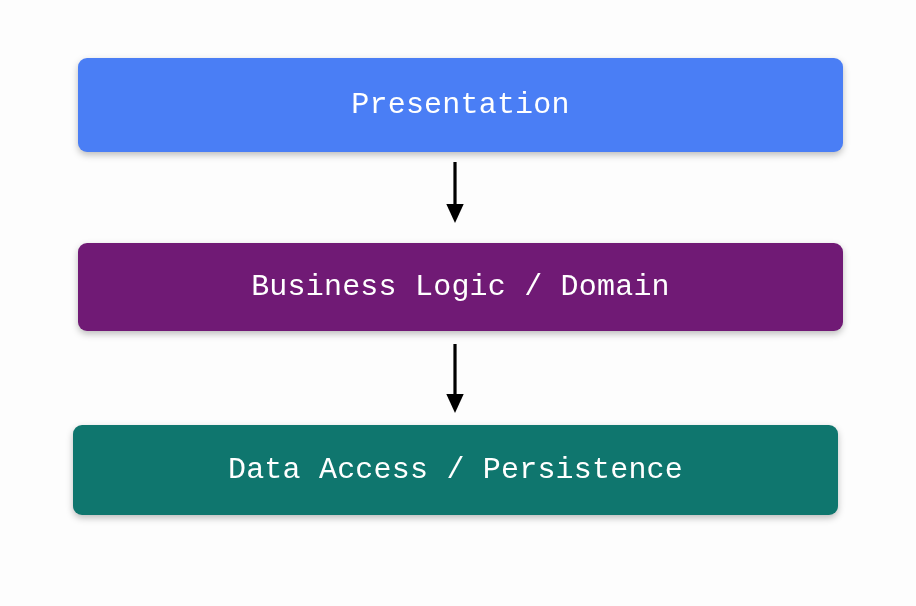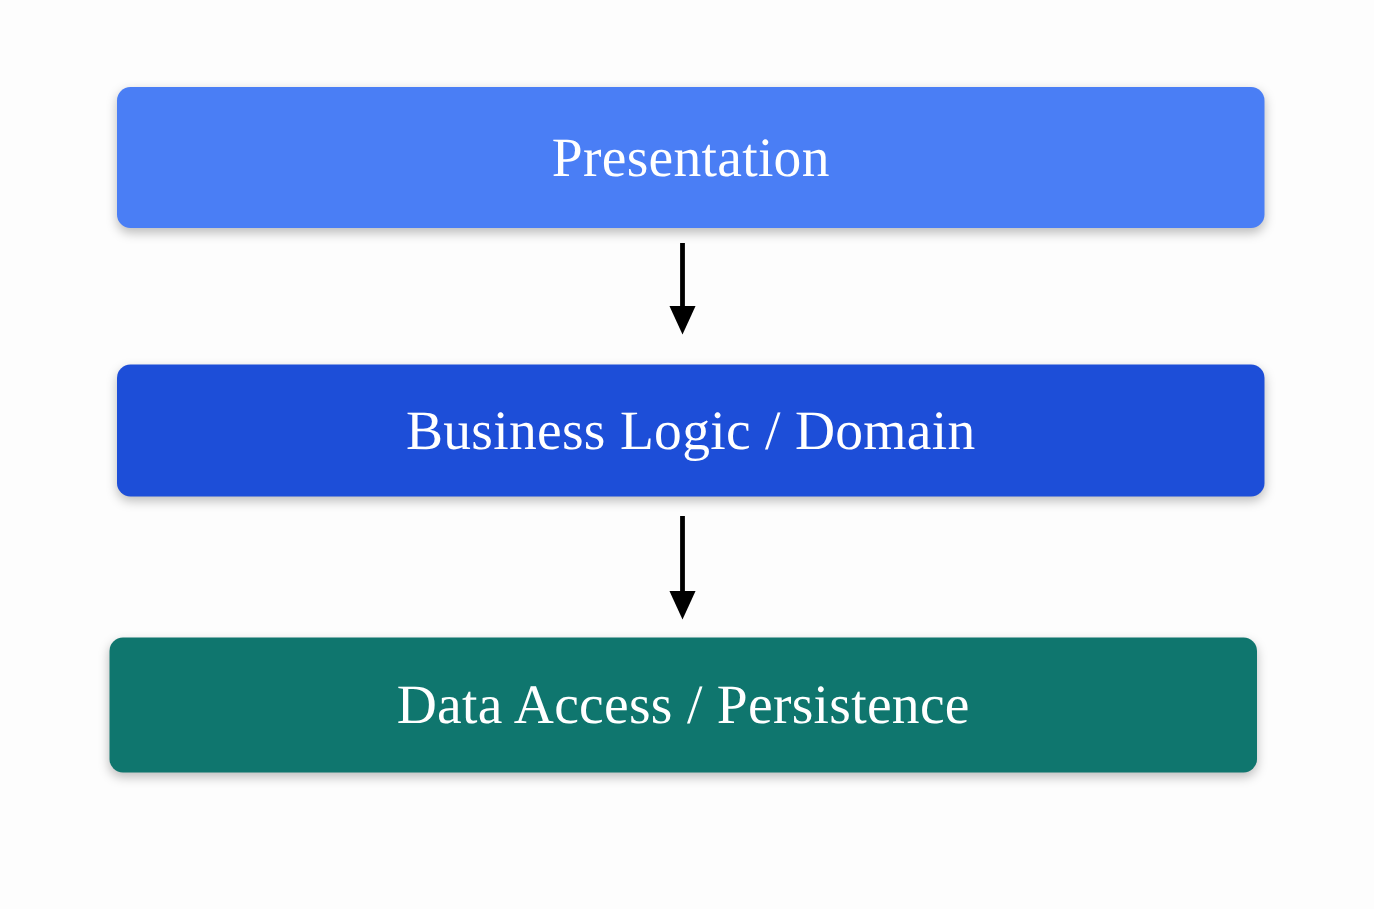--- a/index.html
+++ b/index.html
@@ -28,22 +28,22 @@
     display: flex;
     align-items: center;
     justify-content: center;
     border-radius: 9px;
     box-shadow: 0 3px 7px rgba(0, 0, 0, 0.26);
     box-sizing: border-box;
   }
 
   .layer-label {
     color: #ffffff;
-    font-family: Liberation Serif, serif;
-    font-size: 37px;
+    font-family: Liberation Mono, monospace;
+    font-size: 30px;
     font-weight: 400;
     letter-spacing: 0.2px;
     line-height: 1;
     white-space: nowrap;
     text-align: center;
   }
 
   
   #box-presentation {
     left: 78px;
@@ -88,21 +88,21 @@
 
   <div class="layer-box" id="box-presentation" style="background:#4a7ef5">
     <span class="layer-label">Presentation</span>
   </div>
 
   <svg class="connector-arrow" id="arrow-presentation-to-business" viewBox="0 0 50 62">
     <line x1="25" y1="0" x2="25" y2="44" stroke="#000000" stroke-width="3.2"></line>
     <polygon points="16.3,42 33.7,42 25,61" fill="#000000"></polygon>
   </svg>
 
-  <div class="layer-box" id="box-business-logic" style="background:#1d4ed8">
+  <div class="layer-box" id="box-business-logic" style="background:#701a75">
     <span class="layer-label">Business Logic / Domain</span>
   </div>
 
   <svg class="connector-arrow" id="arrow-business-to-data" viewBox="0 0 50 72">
     <line x1="25" y1="0" x2="25" y2="52" stroke="#000000" stroke-width="3.2"></line>
     <polygon points="16.3,50 33.7,50 25,69" fill="#000000"></polygon>
   </svg>
 
   <div class="layer-box" id="box-data-access" style="background:#0f766e">
     <span class="layer-label">Data Access / Persistence</span>

